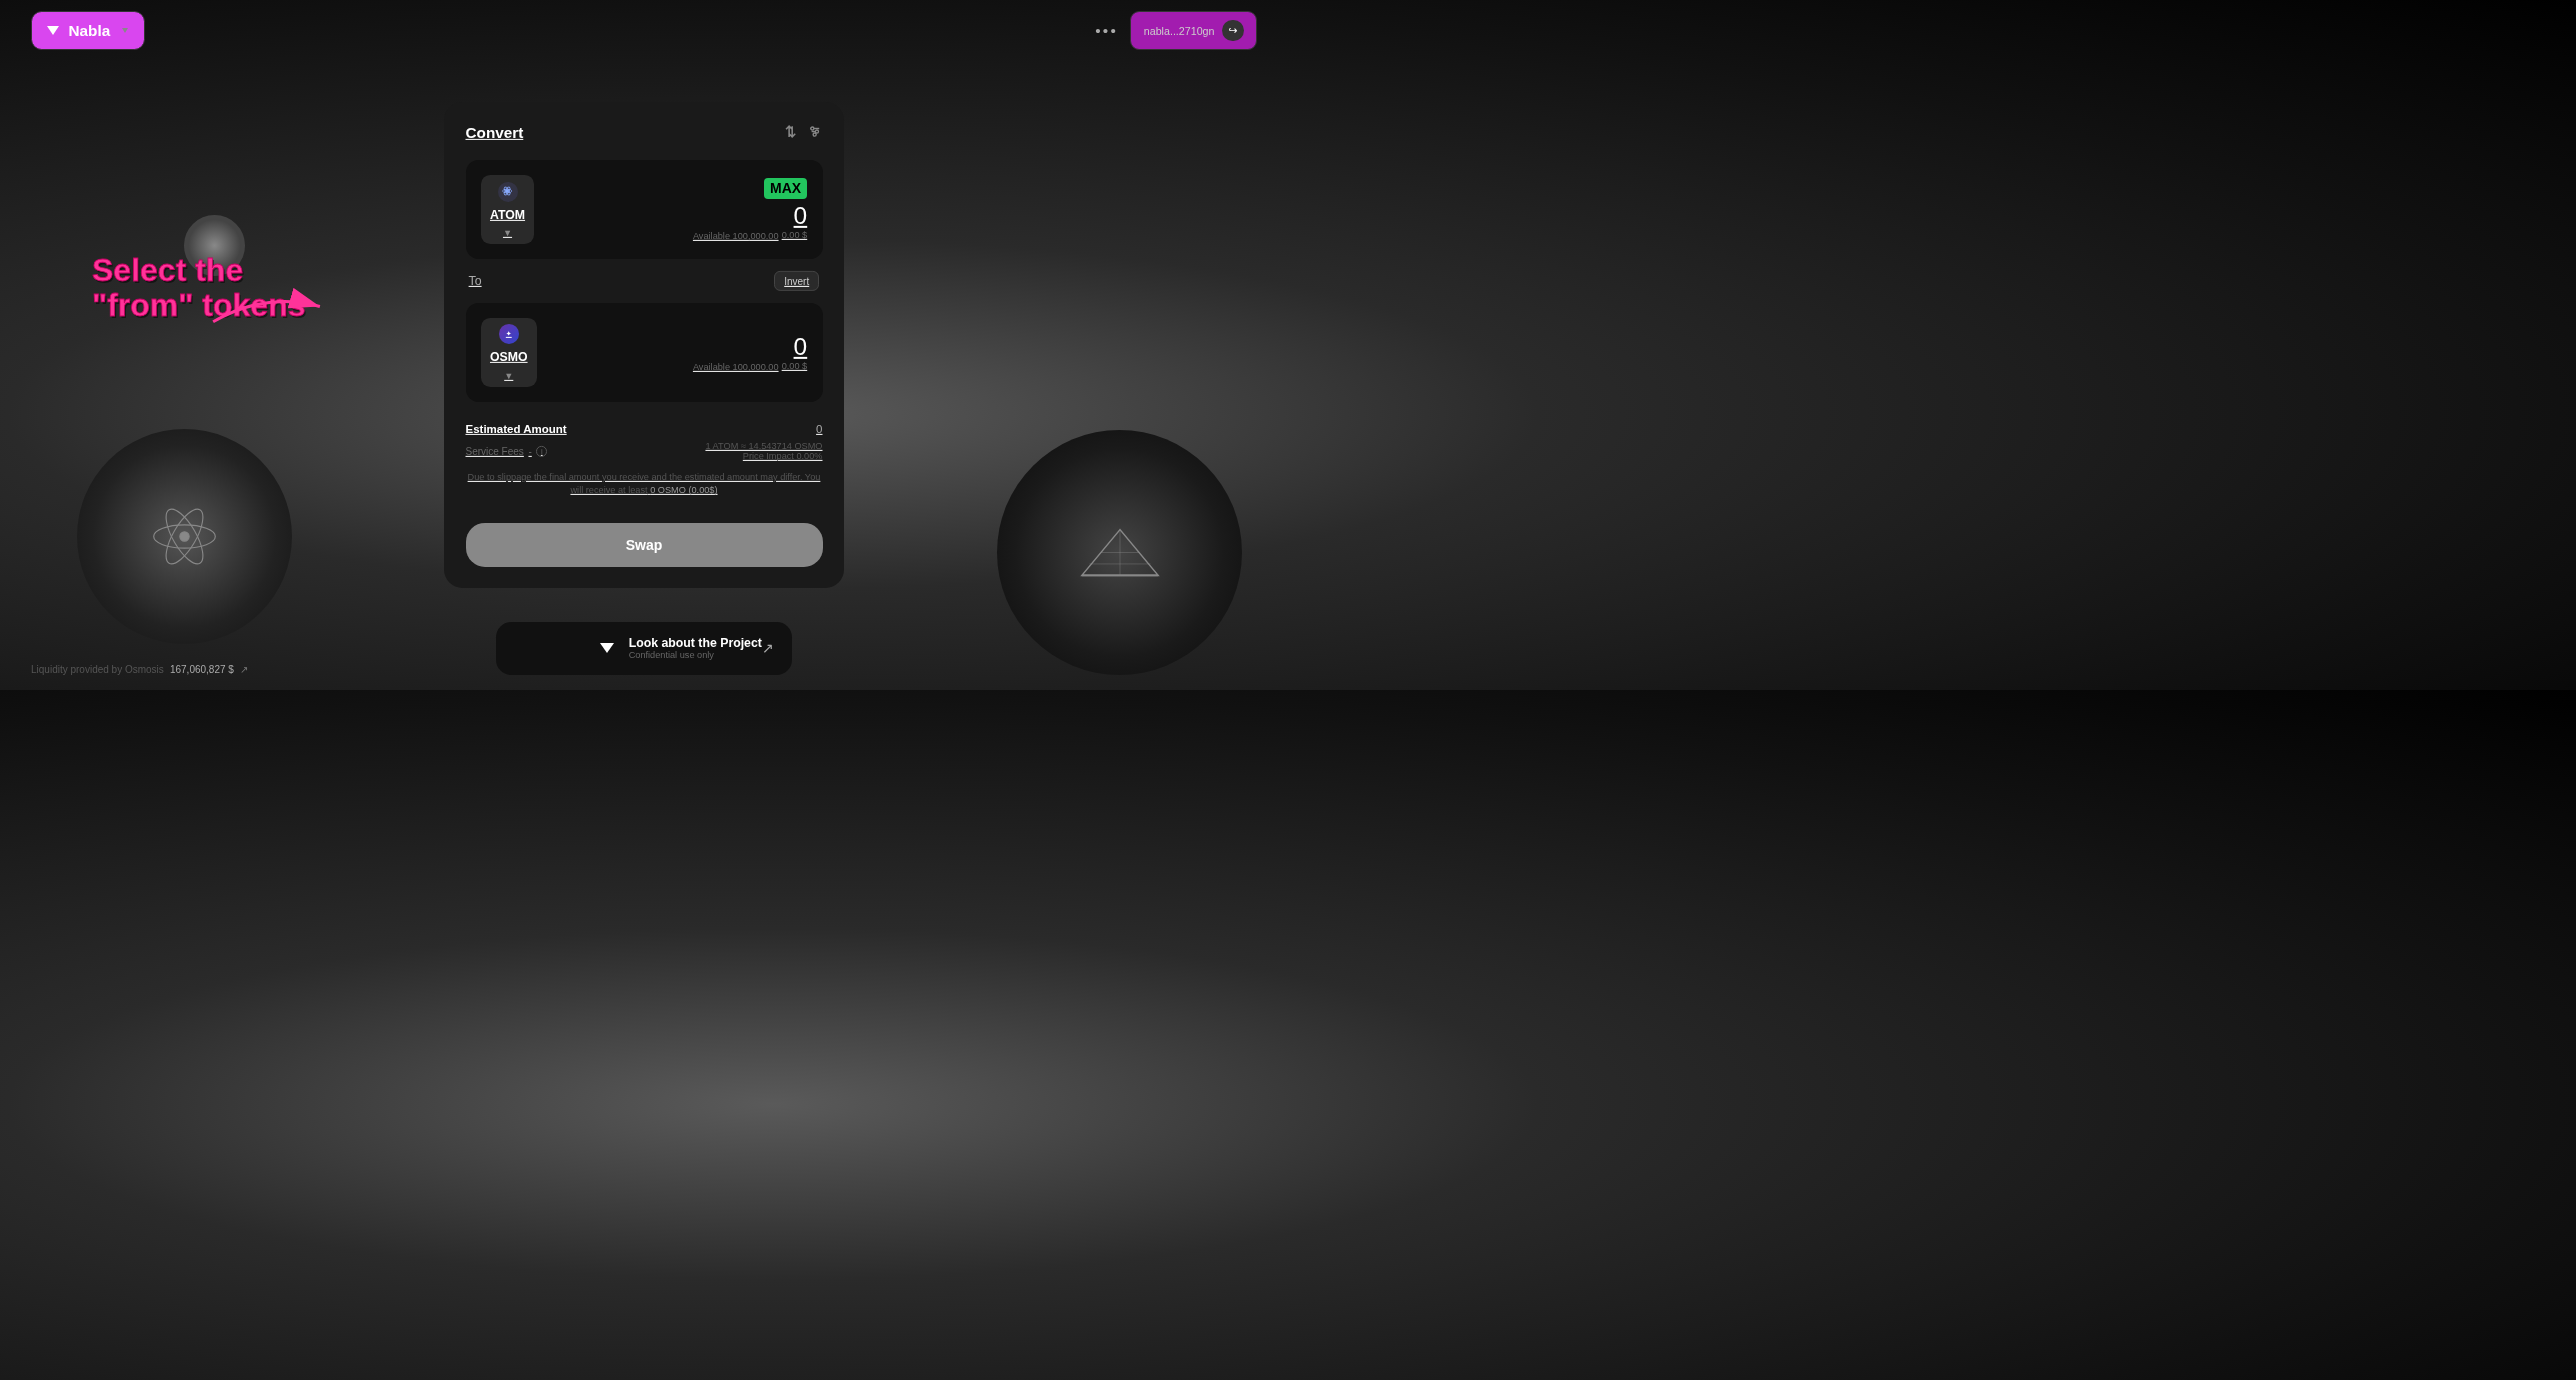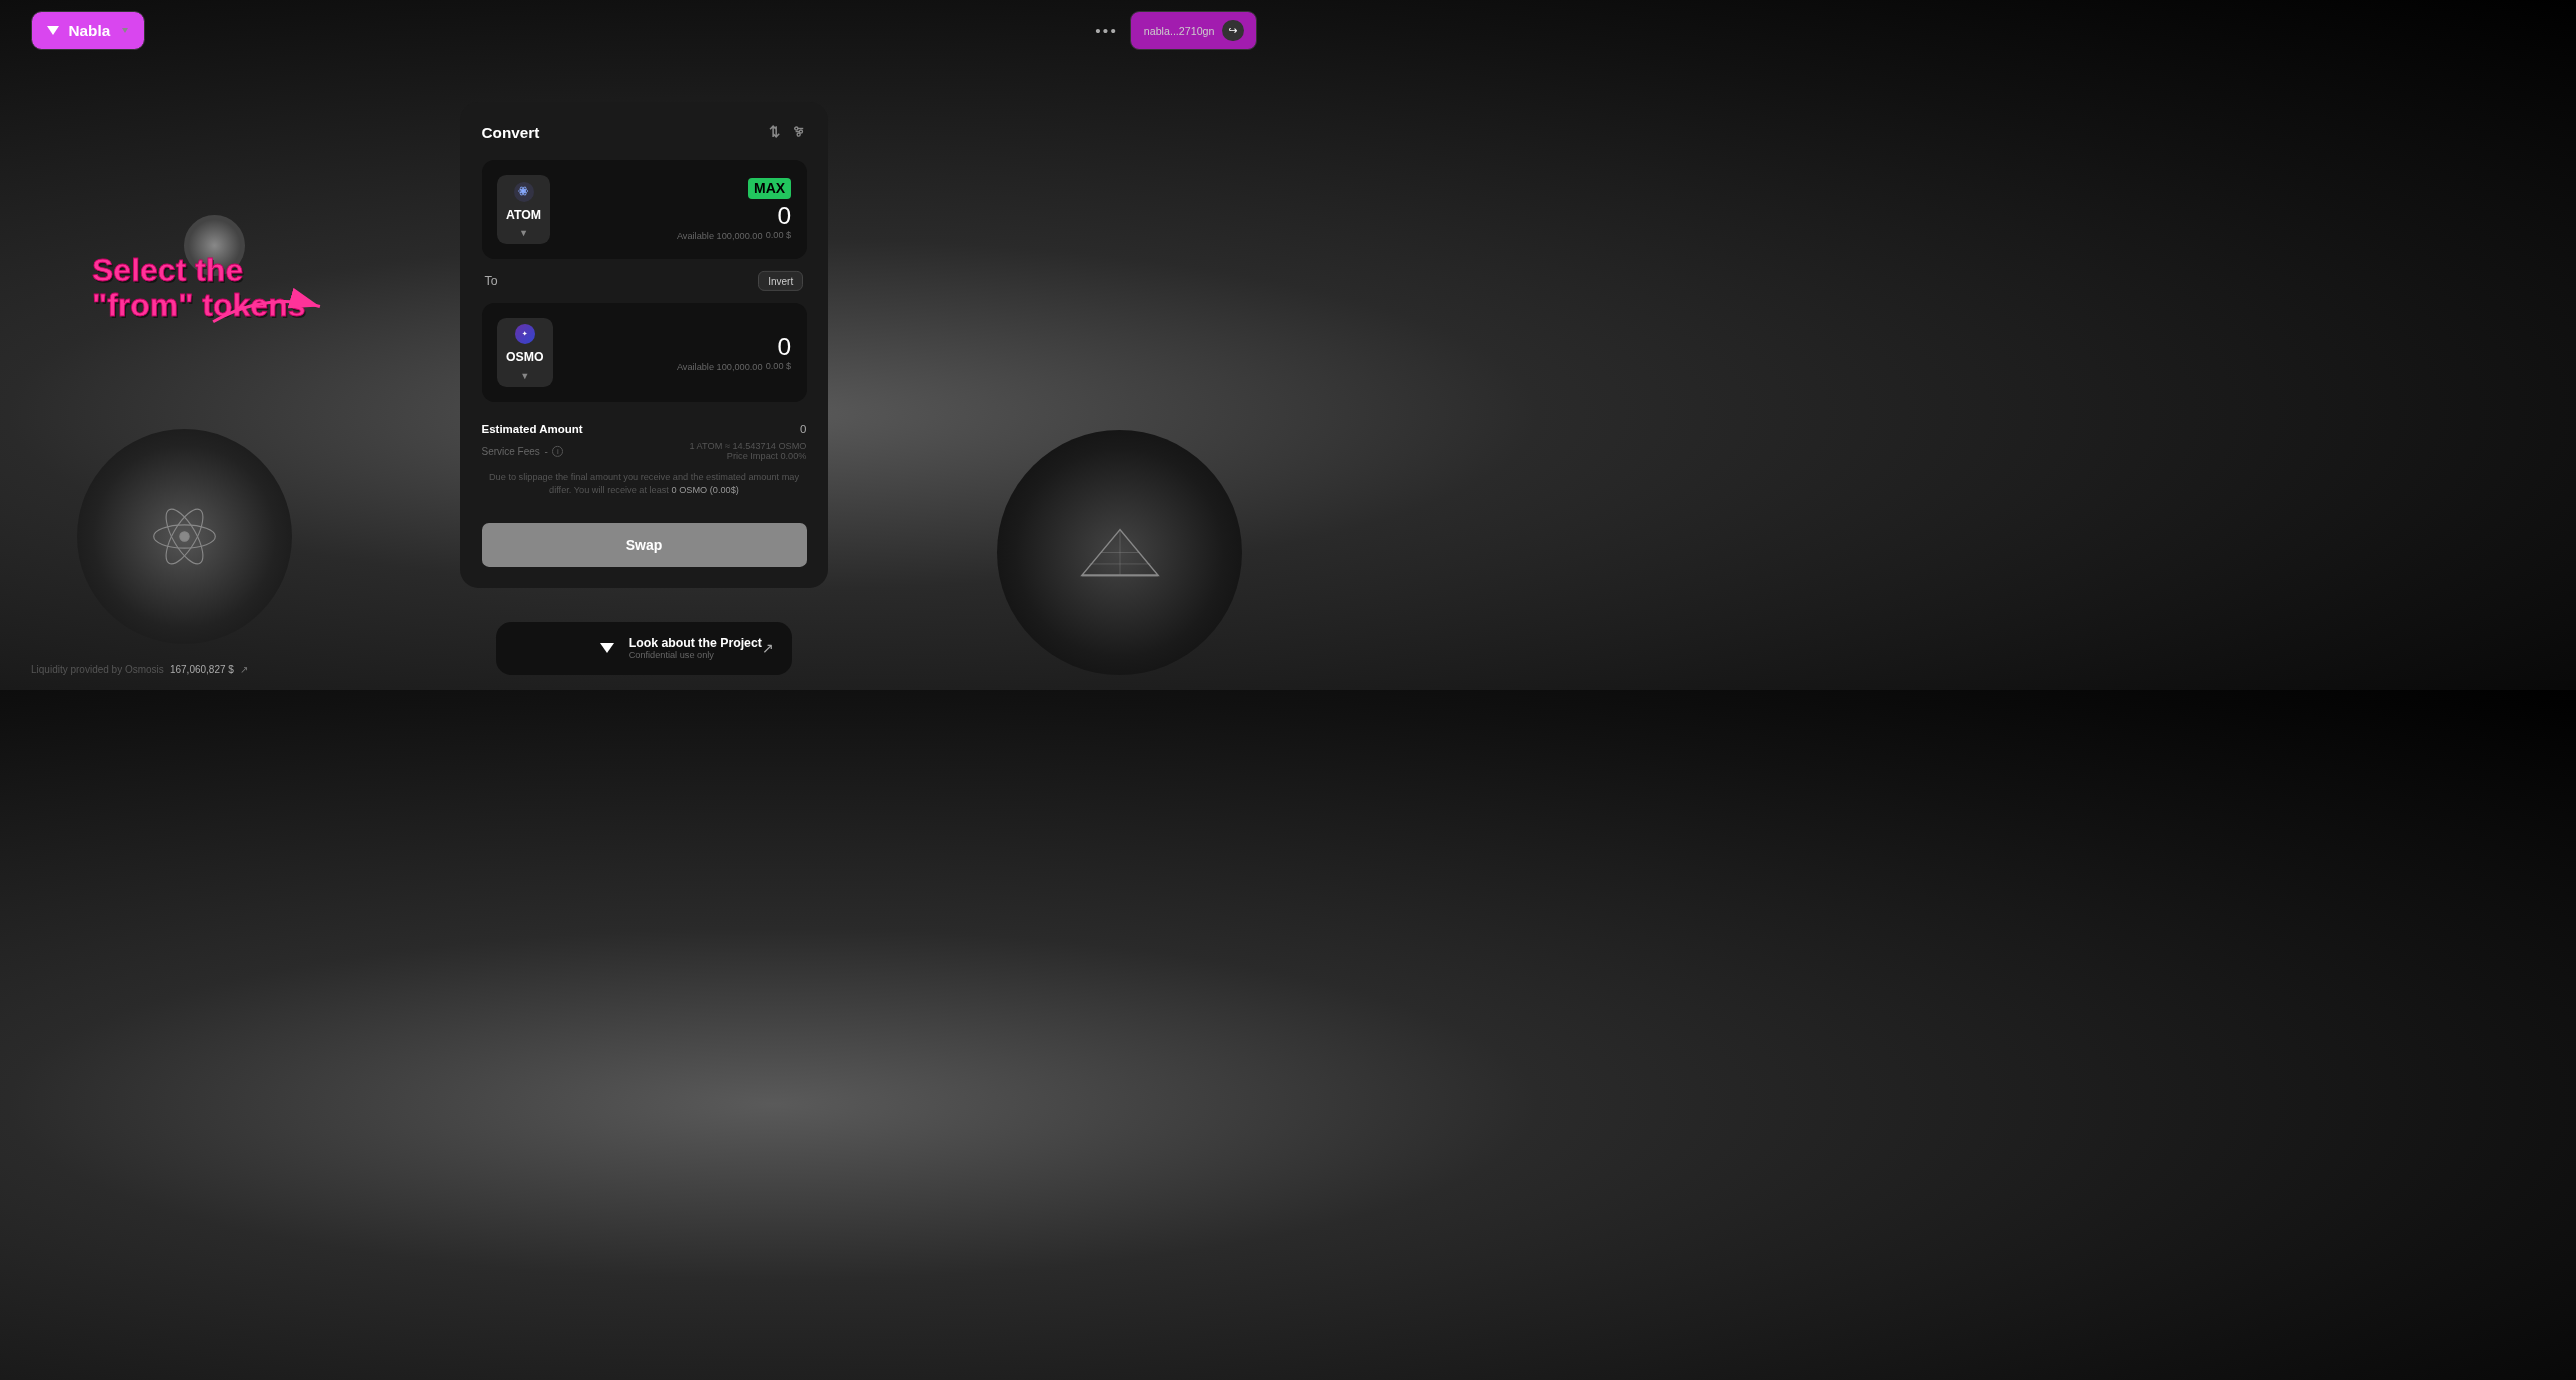--- a/index.html
+++ b/index.html
@@ -143,25 +143,26 @@
       justify-content: center;
       font-size: 10.7px;
     }
 
     
     .convert-panel {
       position: absolute;
       top: 50%;
       left: 50%;
       transform: translate(-50%, -50%);
-      width: 368px;
+      width: 400px;
       background: #1a1a1a;
       border-radius: 18.4px;
       padding: 21.5px;
       z-index: 20;
+      text-decoration: underline;
     }
 
     .panel-header {
       display: flex;
       align-items: center;
       justify-content: space-between;
       margin-bottom: 18.4px;
     }
 
     .panel-title {
@@ -371,21 +372,21 @@
 
     .slippage-note .highlight {
       color: #999;
     }
 
     
     .swap-btn {
       width: 100%;
       background: #888;
       border: none;
-      border-radius: 7px;
+      border-radius: 19px;
       padding: 14px;
       font-size: 14px;
       font-weight: 600;
       color: #fff;
       cursor: pointer;
       margin-top: 6.1px;
     }
 
     
     .project-card {

